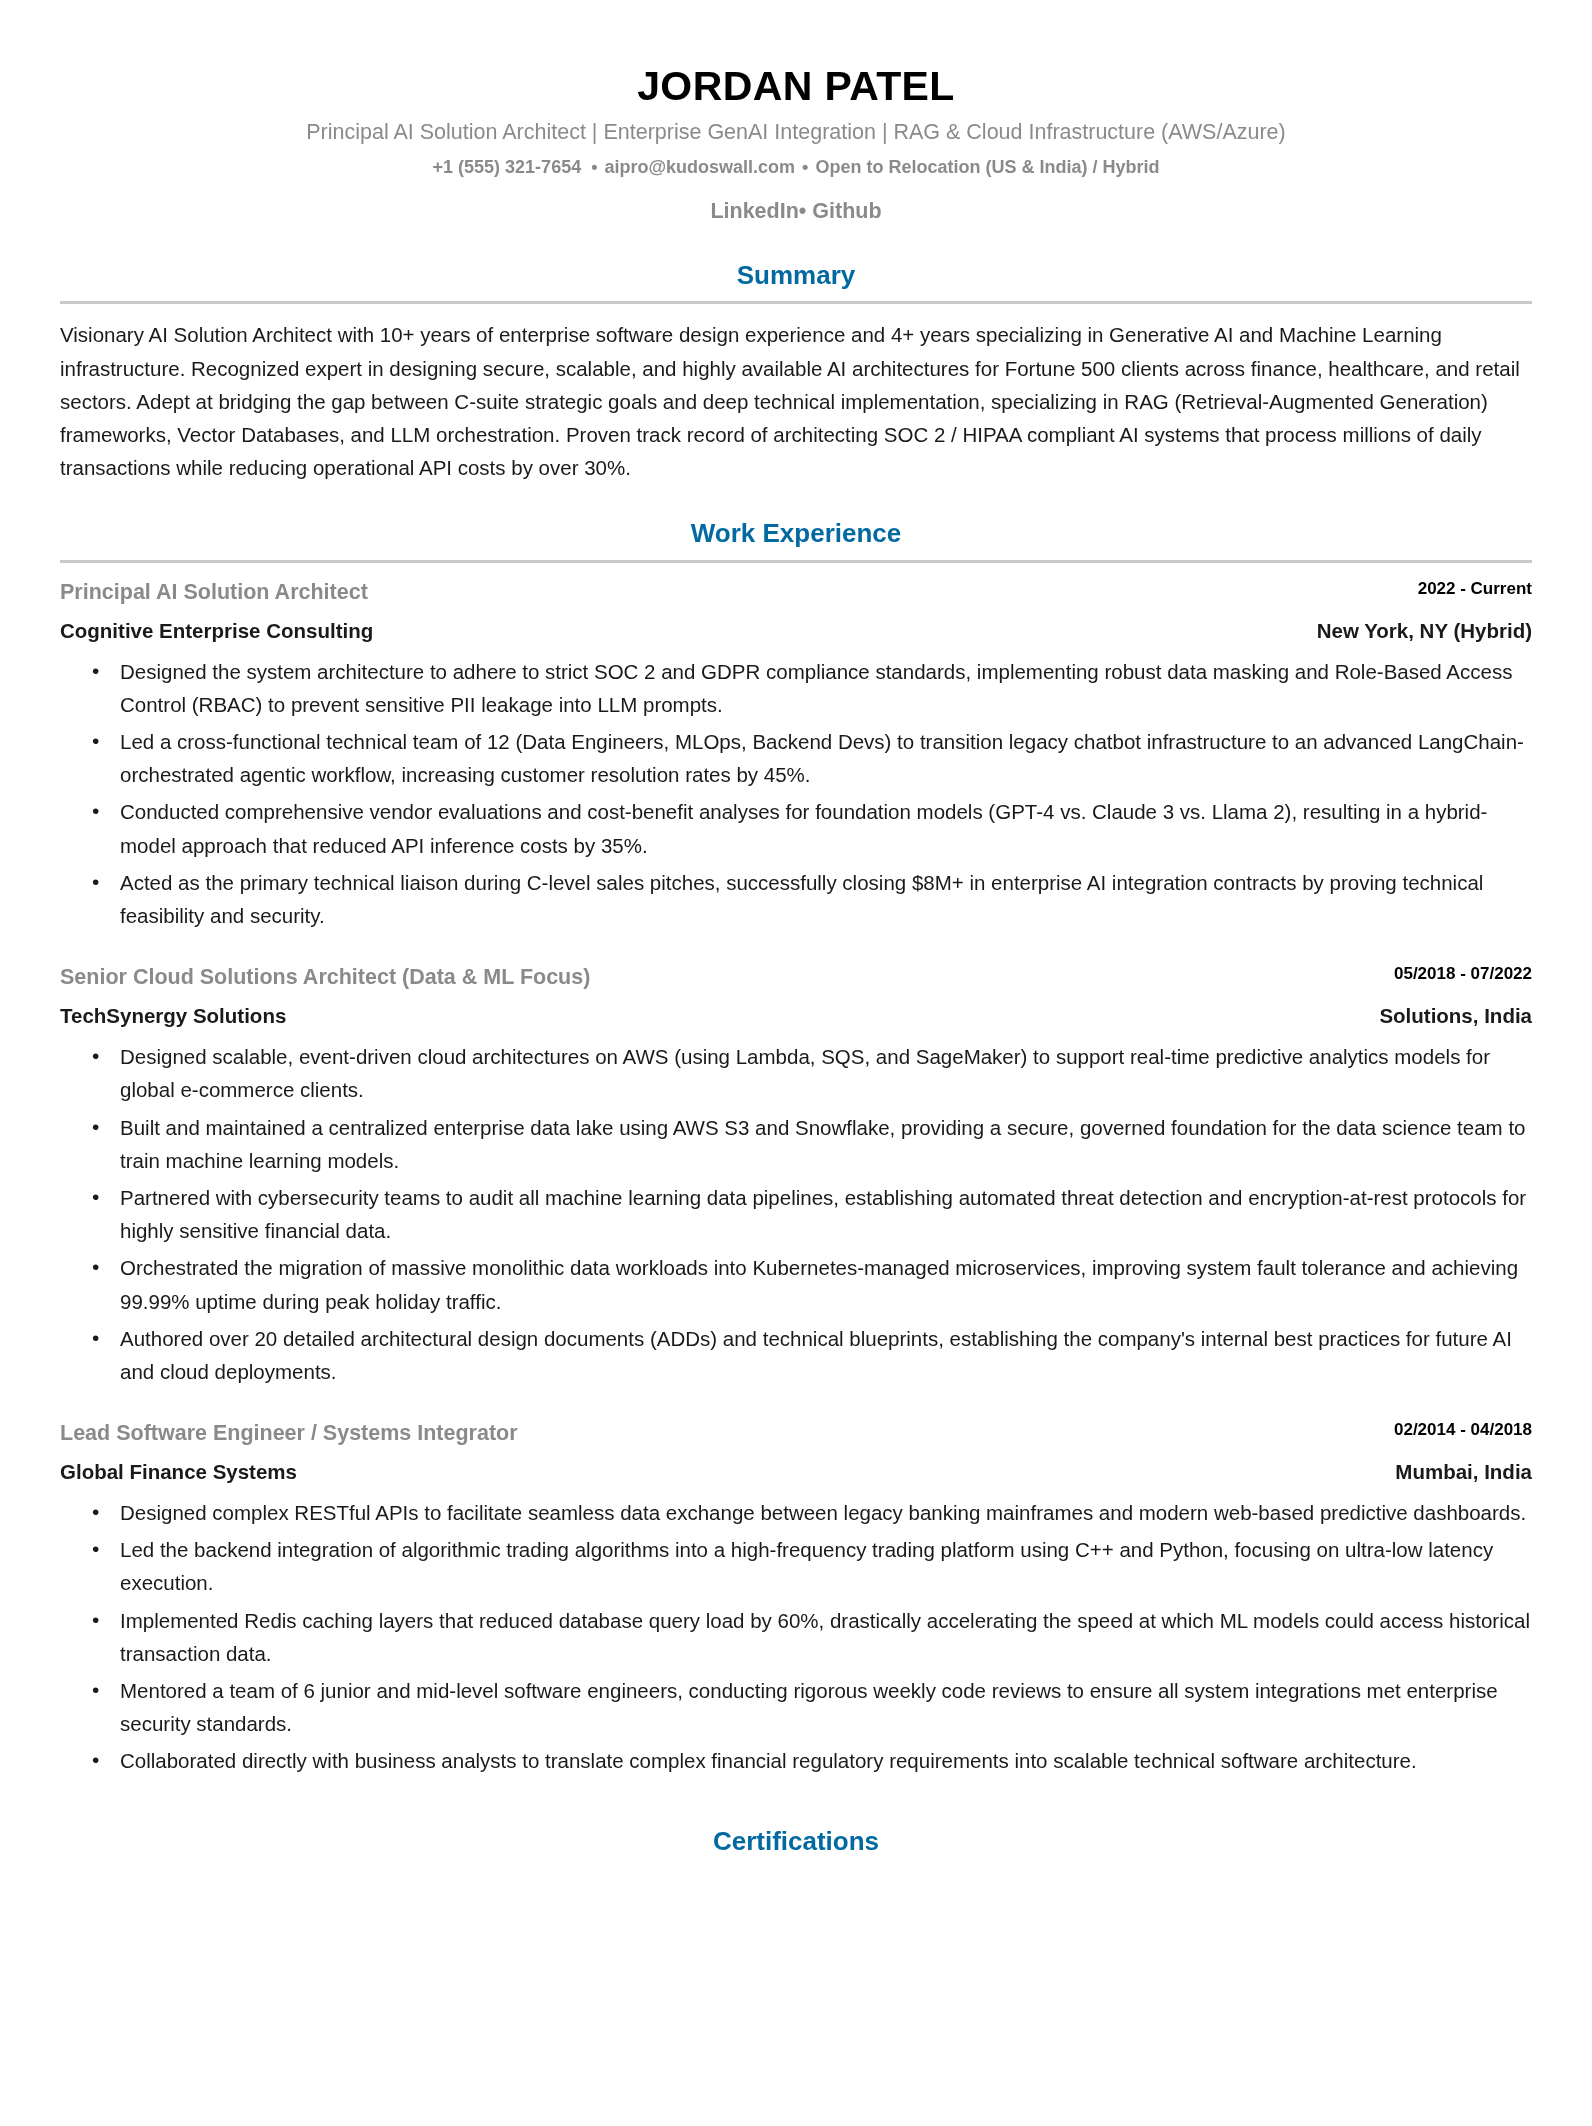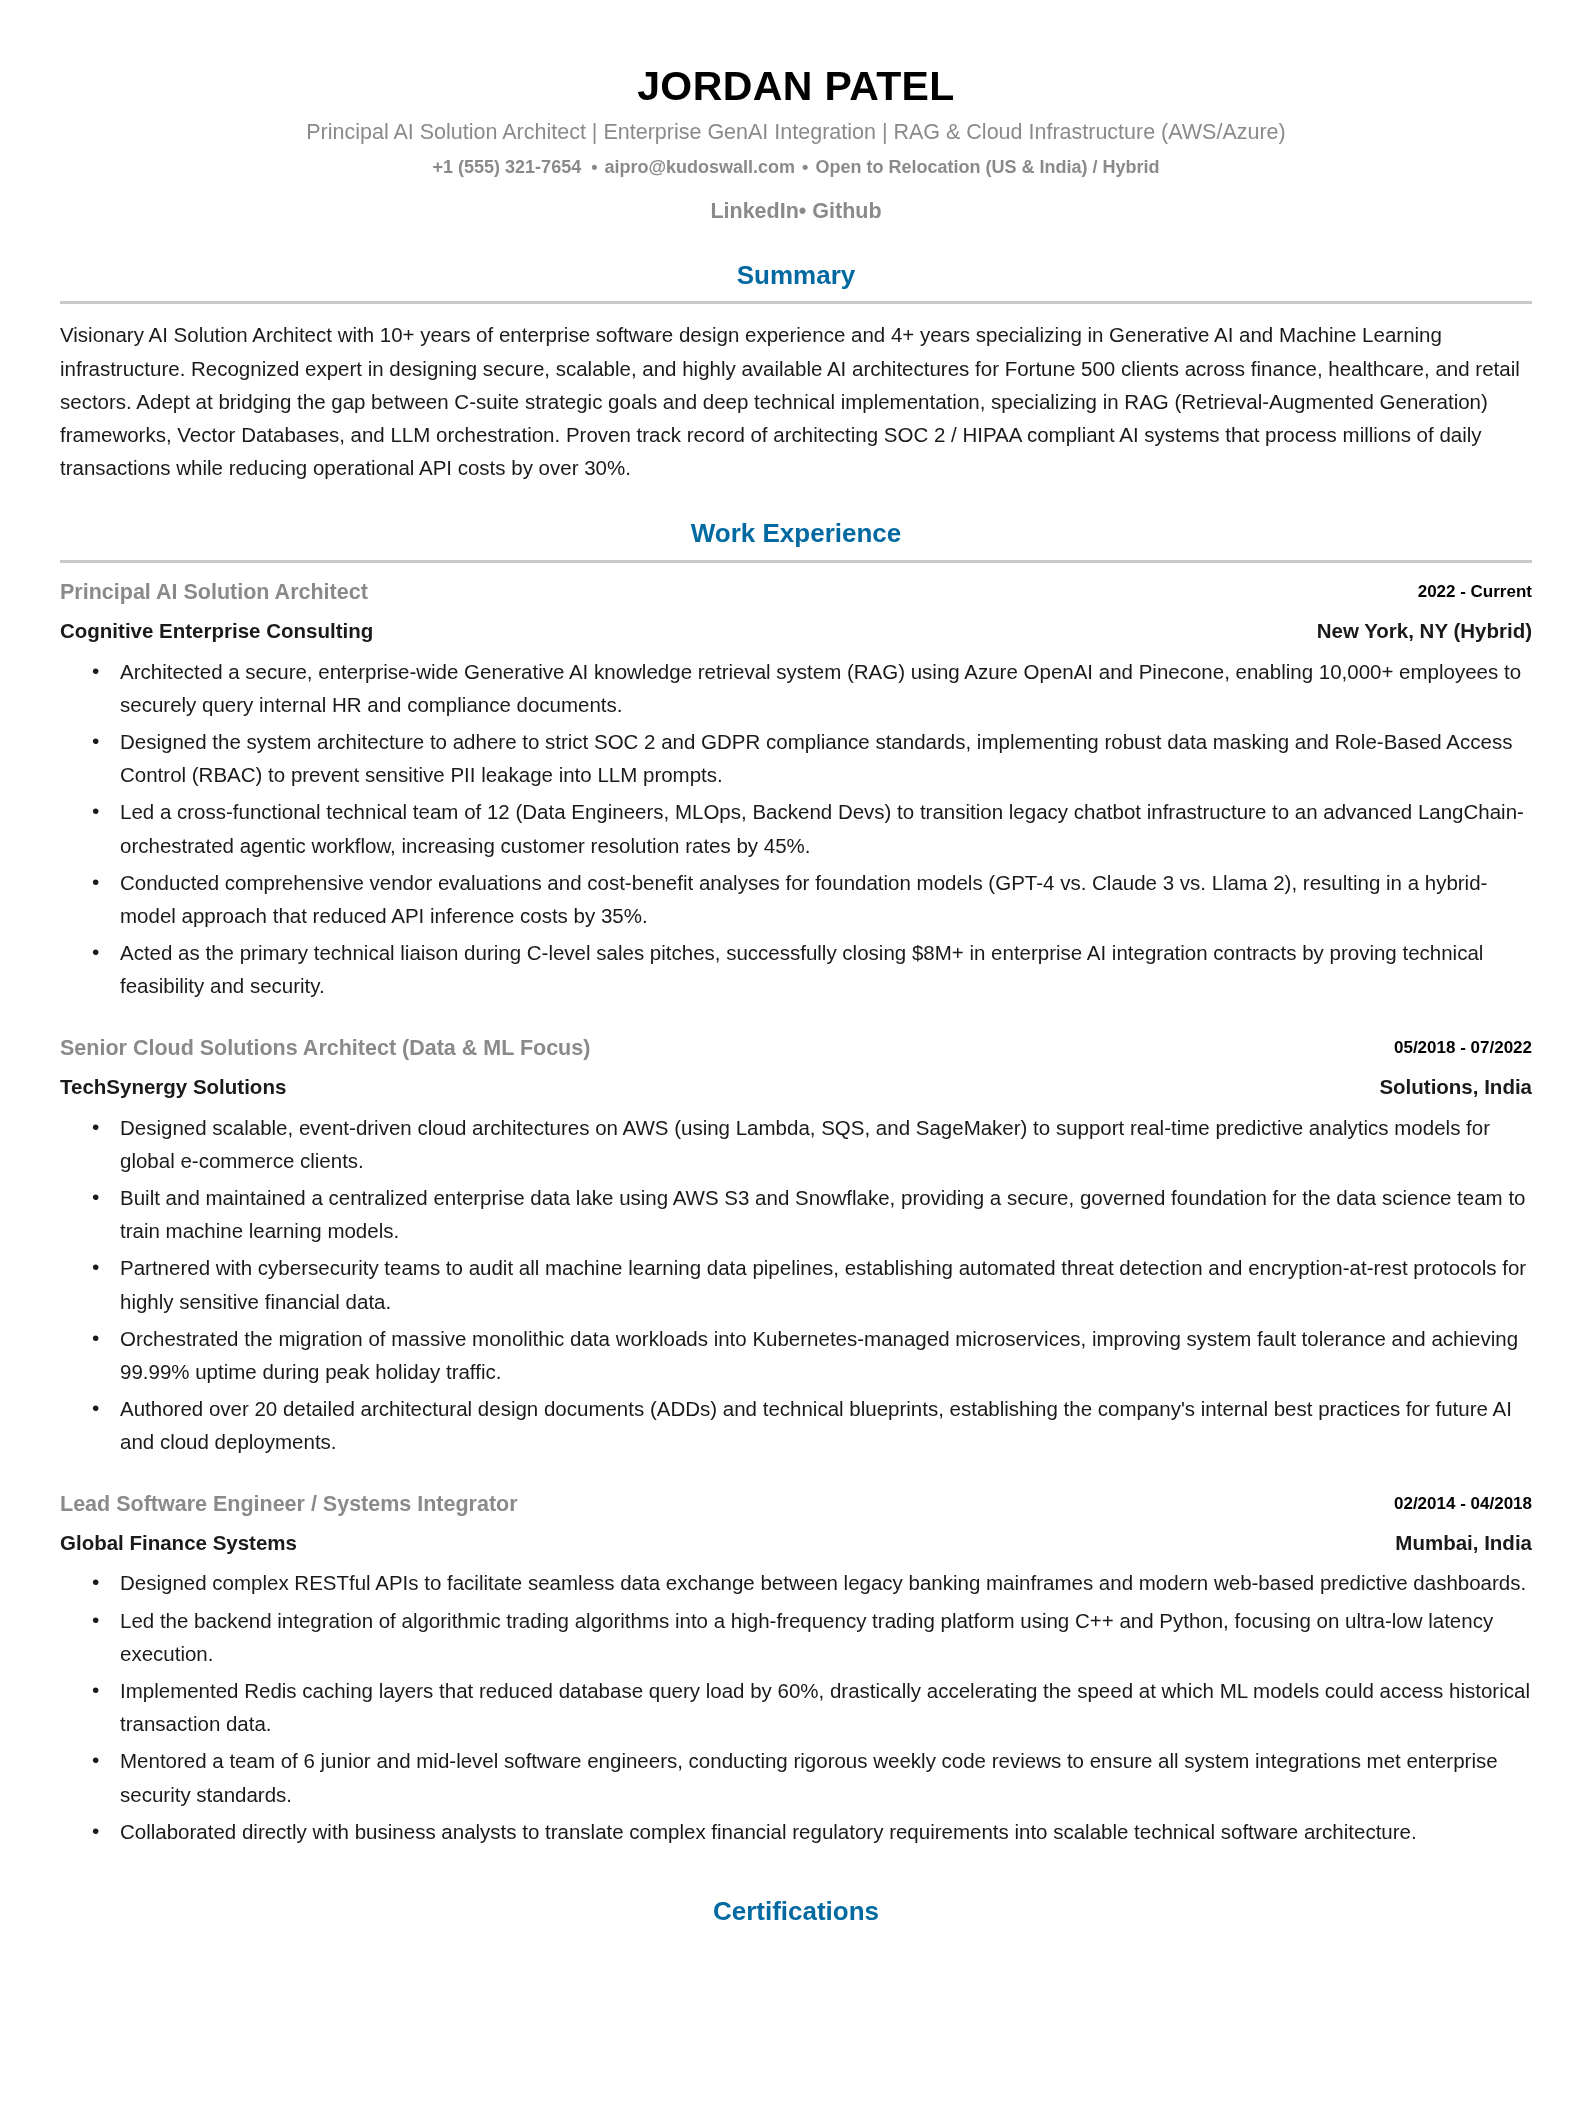--- a/index.html
+++ b/index.html
@@ -98,21 +98,21 @@
 
   
   .job {
     margin-bottom: 30px;
   }
   .job:last-child { margin-bottom: 0; }
 
   .job-row {
     display: flex;
     justify-content: space-between;
-    align-items: center;
+    align-items: flex-start;
     width: 100%;
   }
   .job-title {
     font-size: 21.5px;
     font-weight: bold;
     color: #8a8a8a;
     line-height: 1.45;
   }
   .job-dates {
     font-size: 17px;
@@ -199,21 +199,20 @@
     <div class="job">
       <div class="job-row">
         <div class="job-title">Principal AI Solution Architect</div>
         <div class="job-dates">2022 - Current</div>
       </div>
       <div class="job-row">
         <div class="job-company">Cognitive Enterprise Consulting</div>
         <div class="job-location">New York, NY (Hybrid)</div>
       </div>
       <ul class="bullets">
-        <li>Architected a secure, enterprise-wide Generative AI knowledge retrieval system (RAG) using Azure OpenAI and Pinecone, enabling 10,000+ employees to securely query internal HR and compliance documents.</li>
         <li>Designed the system architecture to adhere to strict SOC 2 and GDPR compliance standards, implementing robust data masking and Role-Based Access Control (RBAC) to prevent sensitive PII leakage into LLM prompts.</li>
         <li>Led a cross-functional technical team of 12 (Data Engineers, MLOps, Backend Devs) to transition legacy chatbot infrastructure to an advanced LangChain-orchestrated agentic workflow, increasing customer resolution rates by 45%.</li>
         <li>Conducted comprehensive vendor evaluations and cost-benefit analyses for foundation models (GPT-4 vs. Claude 3 vs. Llama 2), resulting in a hybrid-model approach that reduced API inference costs by 35%.</li>
         <li>Acted as the primary technical liaison during C-level sales pitches, successfully closing $8M+ in enterprise AI integration contracts by proving technical feasibility and security.</li>
       </ul>
     </div>
 
     <div class="job">
       <div class="job-row">
         <div class="job-title">Senior Cloud Solutions Architect (Data &amp; ML Focus)</div>

